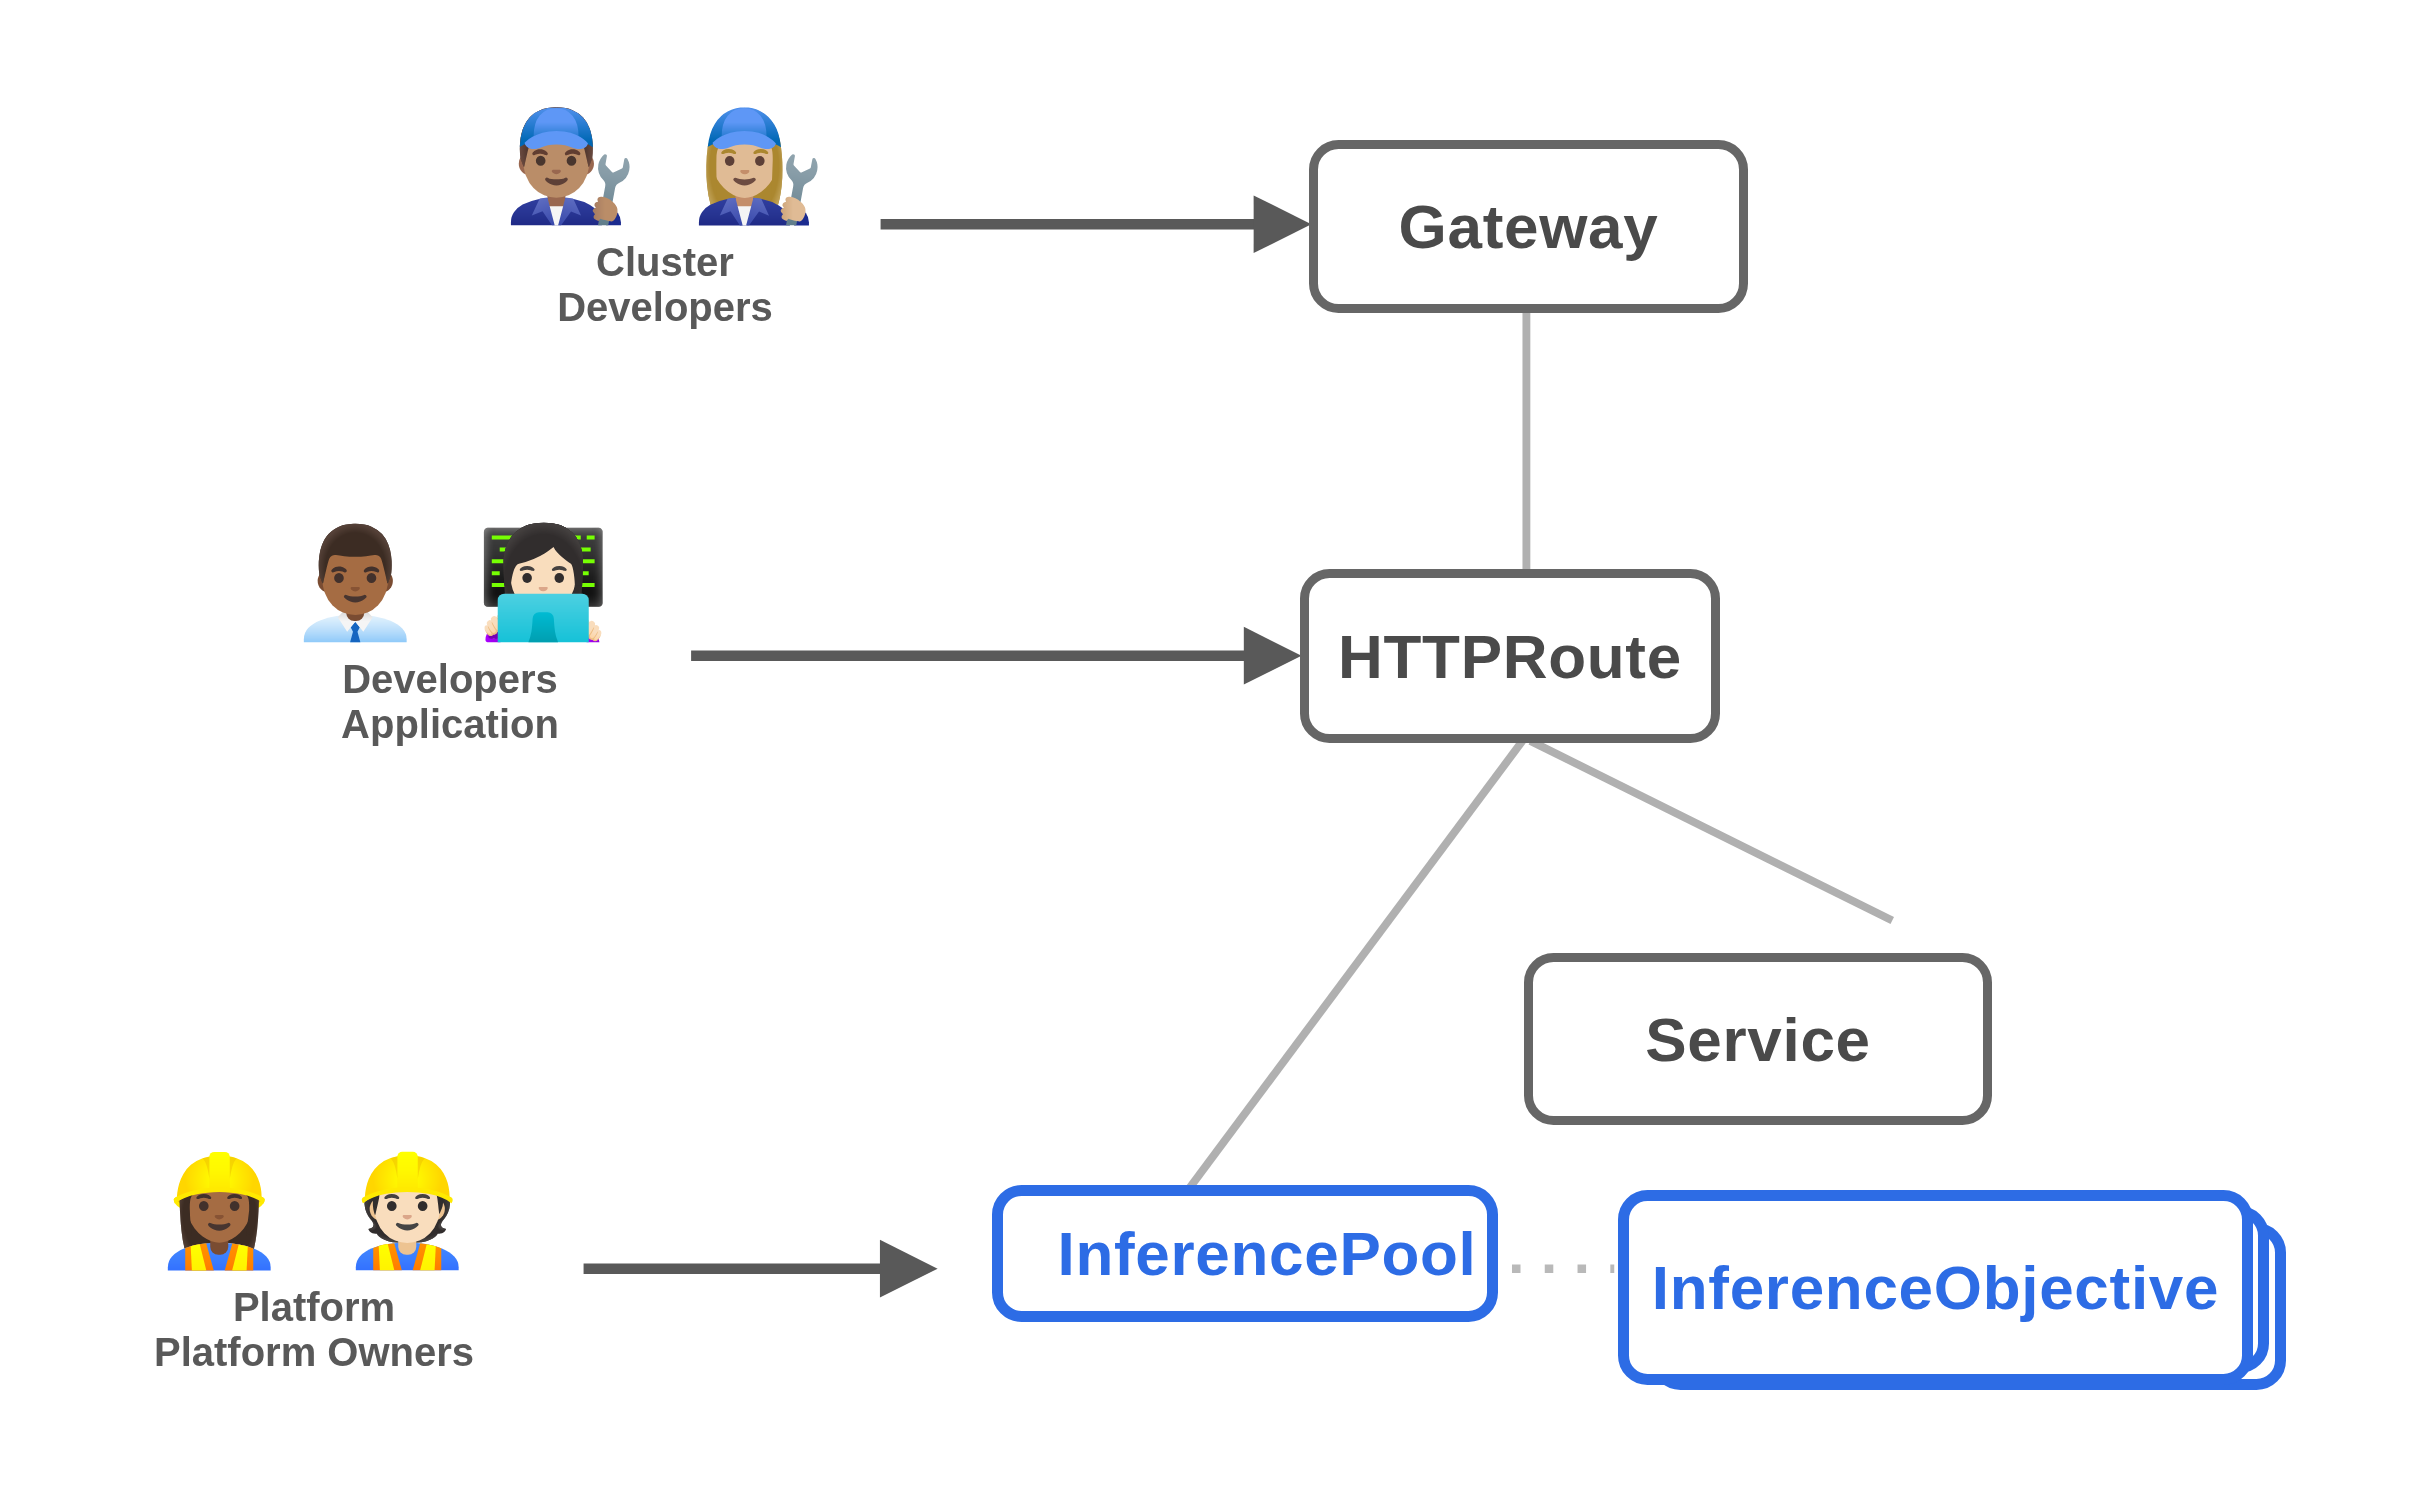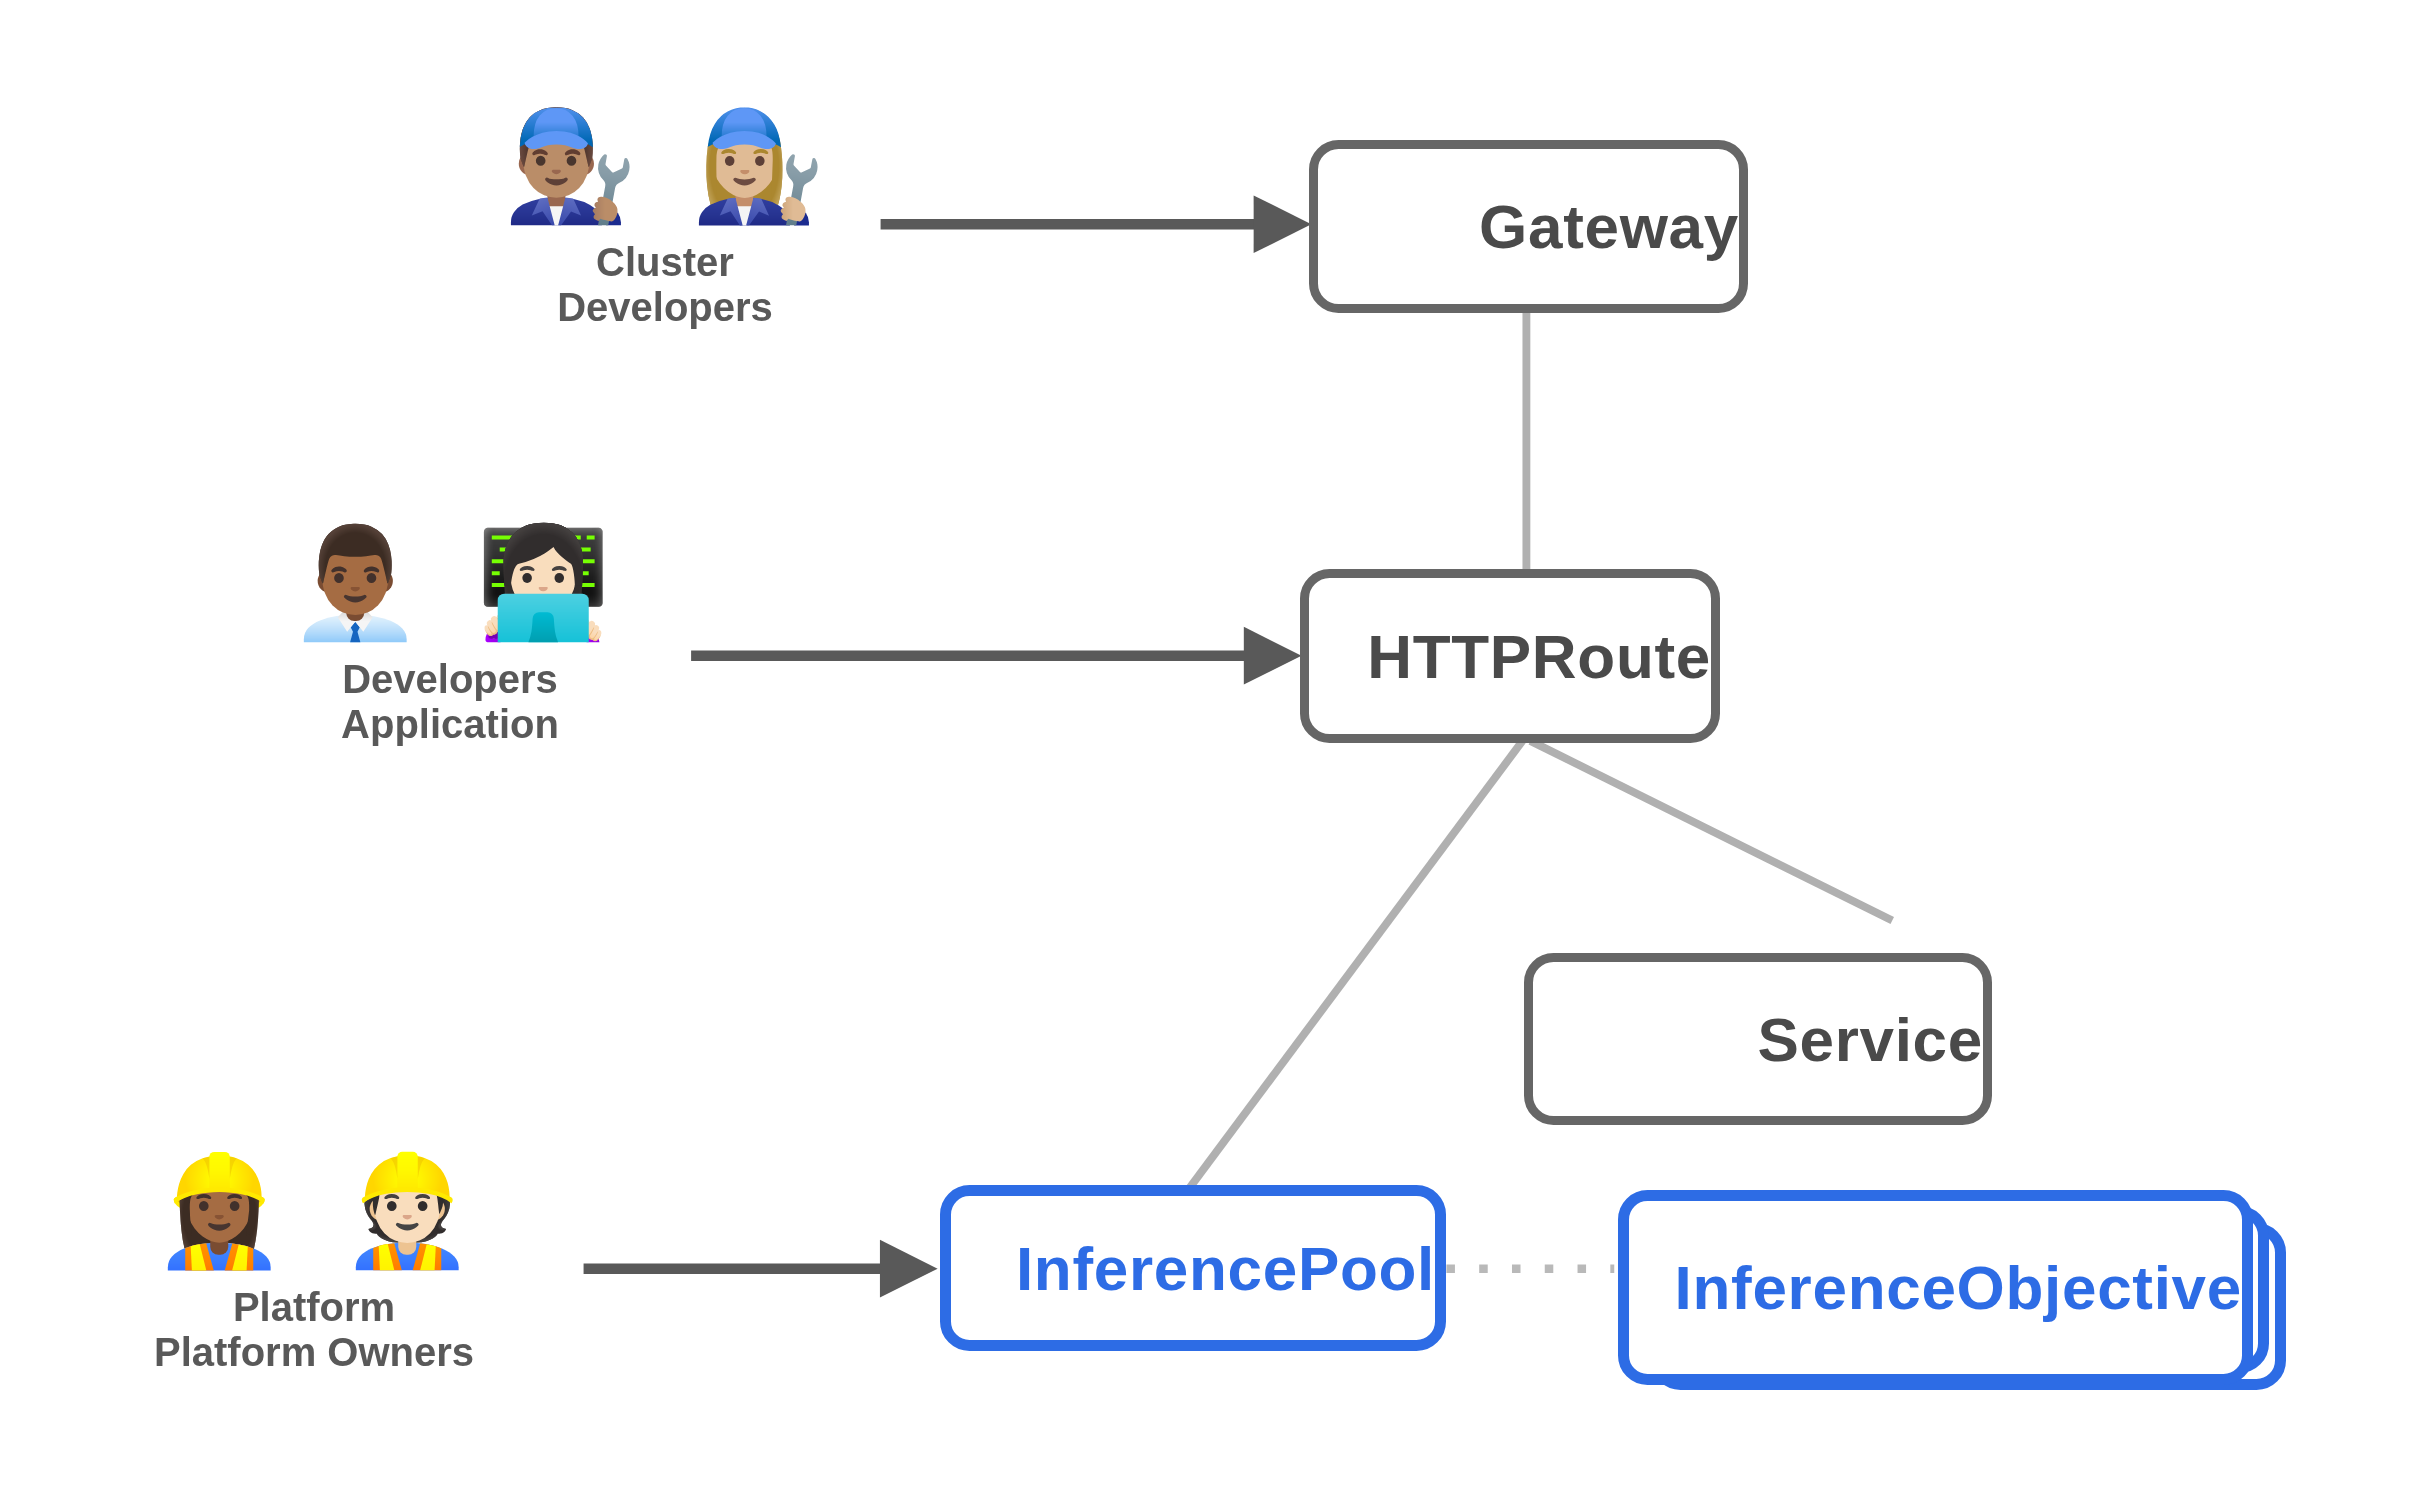--- a/index.html
+++ b/index.html
@@ -23,39 +23,39 @@
     height: 100%;
     z-index: 1;
   }
   
   .node {
     position: absolute;
     z-index: 2;
     background: #ffffff;
     display: flex;
     align-items: center;
-    justify-content: flex-end;
+    justify-content: center;
     font-weight: bold;
     font-size: 62px;
     letter-spacing: 0.7px;
     border-radius: 29.5px;
     box-sizing: border-box;
   }
   .node.gray {
     border: 9.8px solid #666666;
     color: #4a4a4a;
   }
   .node.blue {
     border: 11px solid #2d6ce5;
     color: #2d6ce5;
   }
   #node-gateway        { left: 1309px; top: 140px;  width: 439px; height: 173px; }
   #node-httproute      { left: 1300px; top: 569px;  width: 420px; height: 174px; }
   #node-service        { left: 1524px; top: 918px; width: 468px; height: 172px; margin-top: 35px; }
-  #node-inferencepool  { left: 940px; top: 1185px; width: 506px; height: 166px; padding-left: 44px; }
+  #node-inferencepool  { left: 992px; top: 1185px; width: 506px; height: 137px; padding-left: 44px; }
   
   .stack-layer {
     position: absolute;
     background: #ffffff;
     border: 11px solid #2d6ce5;
     border-radius: 29.5px;
     box-sizing: border-box;
     width: 635px;
     height: 167px;
   }

